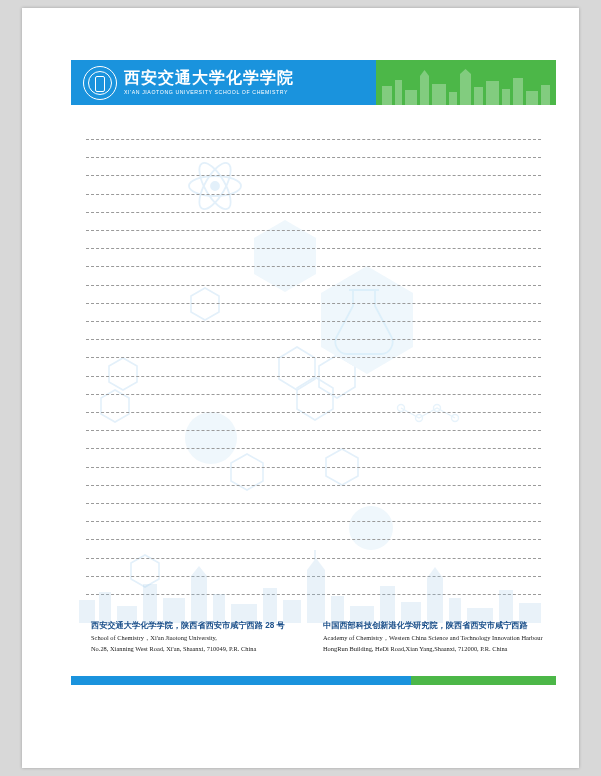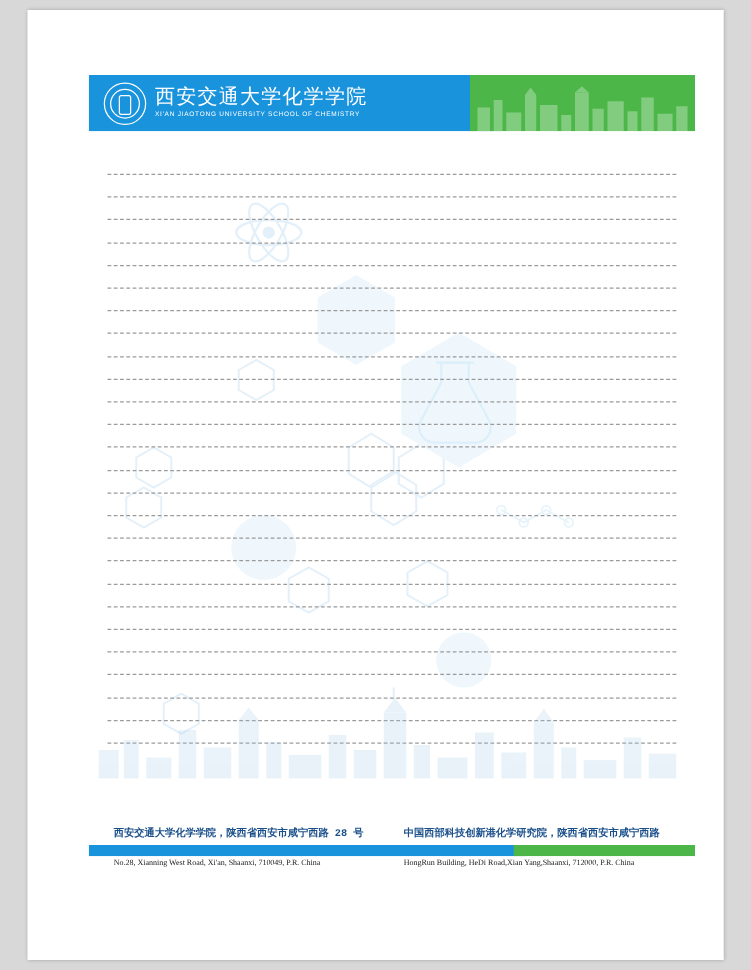--- a/index.html
+++ b/index.html
@@ -59,21 +59,21 @@
     content:"";position:absolute;left:4px;top:4px;right:4px;bottom:4px;
     border:1.1px solid #ffffff;border-radius:50%;
   }
   .seal:after{
     content:"";position:absolute;left:11px;top:9px;
     width:8px;height:14px;
     border:1.1px solid #ffffff;border-radius:2px;
   }
   .cn-name{
     font-family:"Liberation Serif", serif;
-    font-size:16px;font-weight:normal;letter-spacing:1px;
+    font-size:16px;font-weight:bold;letter-spacing:1px;
     line-height:16px;
     white-space:nowrap;
   }
   .en-name{
     font-size:5.2px;letter-spacing:.6px;line-height:8px;
     white-space:nowrap;
     margin-top:2px;
   }
 
   
@@ -99,23 +99,23 @@
   }
 
   
   .footer{
     position:absolute;left:49px;top:612px;width:485px;height:45px;
   }
   .footer .col{position:absolute;top:0;}
   .footer .col.left{left:20px;width:225px;}
   .footer .col.right{left:252px;width:233px;}
   .f-title{
-    font-family:Liberation Mono, monospace;
+    font-family:Liberation Sans, sans-serif;
     font-size:8.2px;font-weight:bold;color:#1a4f8a;
-    line-height:12px;white-space:nowrap;margin-top:42px;
+    line-height:12px;white-space:nowrap;
   }
   .f-line{
     font-family:"Liberation Serif", serif;
     font-size:6.4px;color:#1a1a1a;line-height:11px;white-space:nowrap;
   }
 
   
   .bottombar{
     position:absolute;left:49px;top:668px;width:485px;height:9px;
     overflow:hidden;

